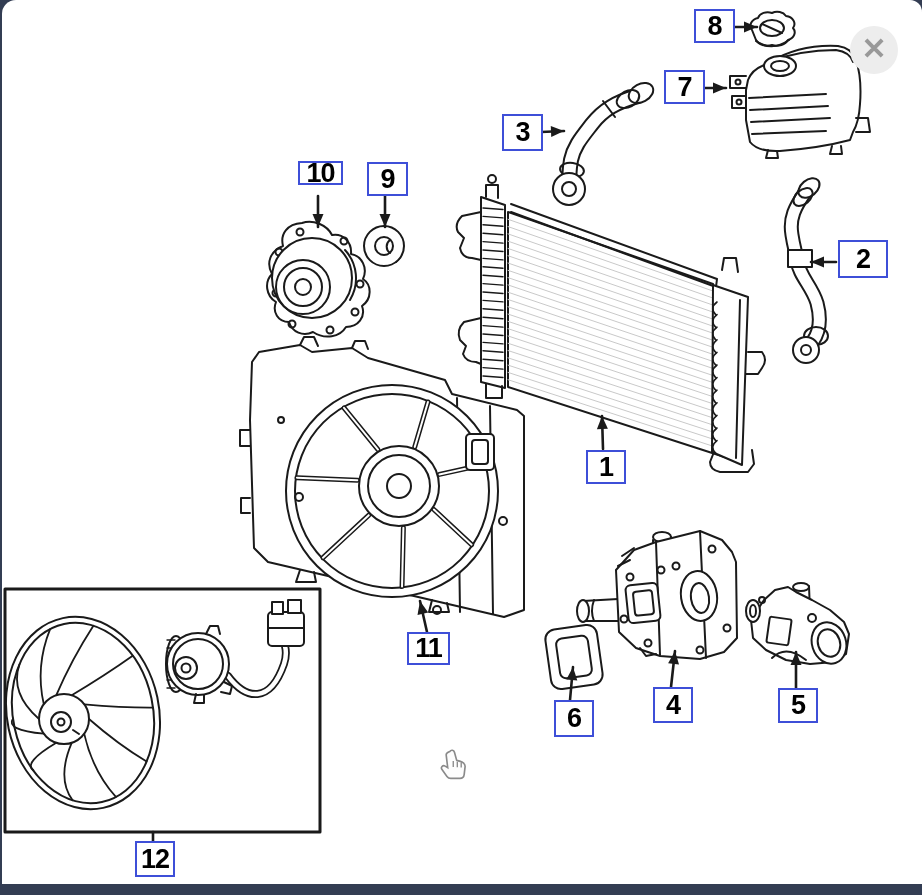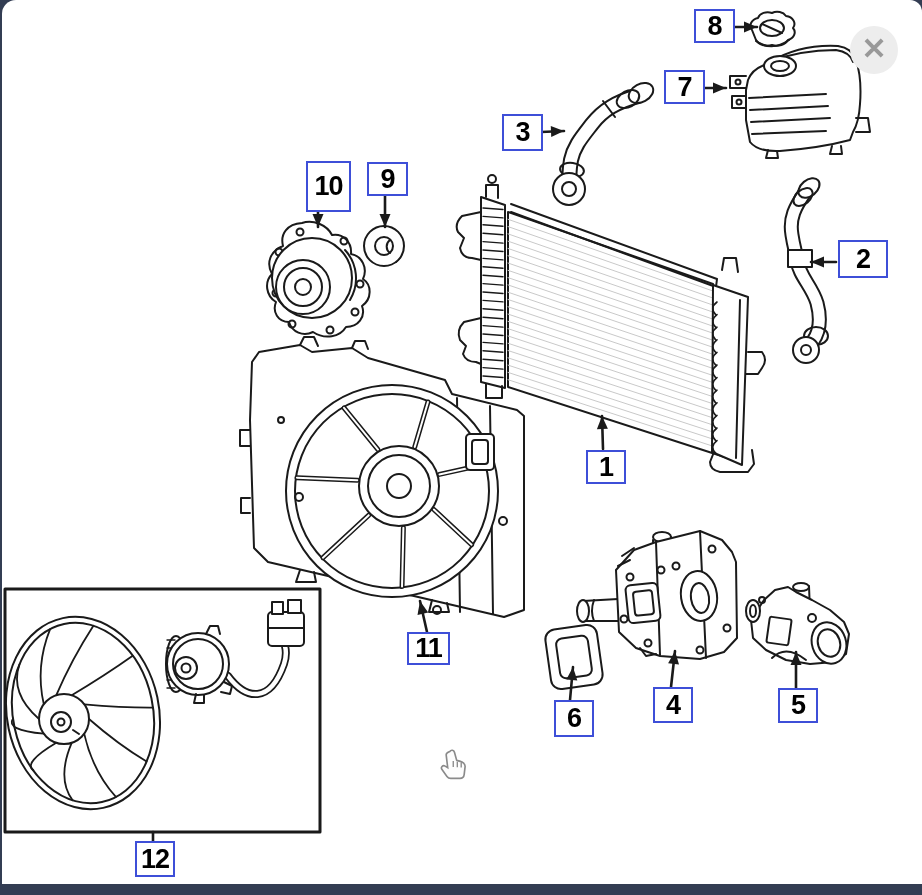--- a/index.html
+++ b/index.html
@@ -327,21 +327,21 @@
     <div id="callout-layer" style="--accent: #3e4fd8;">
         <div class="callout" style="left: 584px; top: 450px; width: 40px; height: 34px;">1</div>
         <div class="callout" style="left: 836px; top: 240px; width: 50px; height: 38px;">2</div>
         <div class="callout" style="left: 500px; top: 114px; width: 41px; height: 37px;">3</div>
         <div class="callout" style="left: 651px; top: 687px; width: 40px; height: 36px;">4</div>
         <div class="callout" style="left: 776px; top: 688px; width: 40px; height: 35px;">5</div>
         <div class="callout" style="left: 552px; top: 700px; width: 40px; height: 37px;">6</div>
         <div class="callout" style="left: 662px; top: 70px; width: 41px; height: 34px;">7</div>
         <div class="callout" style="left: 692px; top: 9px; width: 41px; height: 34px;">8</div>
         <div class="callout" style="left: 365px; top: 162px; width: 41px; height: 34px;">9</div>
-        <div class="callout" style="left: 304px; top: 161px; width: 45px; height: 51px;">10</div>
+        <div class="callout" style="left: 296px; top: 161px; width: 45px; height: 24px;">10</div>
         <div class="callout" style="left: 405px; top: 632px; width: 43px; height: 33px; text-align: right;">11</div>
         <div class="callout" style="left: 133px; top: 841px; width: 40px; height: 36px;">12</div>
       </div>
 
     <svg id="hand-cursor" width="30" height="38" viewBox="0 0 20 25">
       <path d="M7.2 2.2 c0.9 -1.4 2.7 -1 3.1 0.5 l1.5 5.4 c2.9 0.6 5.8 1.7 5.6 4.1 l-0.6 5.2 c-0.2 1.7 -1.1 2.7 -2.8 2.7 h-6.2 c-1 0 -1.9 -0.5 -2.5 -1.3 L2 14.2 c-1.1 -1.5 0.5 -3.2 2.1 -2.3 l1.7 1 L4.8 4.6 c-0.2 -1.4 1.2 -2 2.4 -2.4 z" fill="#fdfdfd" stroke="#8a8a8a" stroke-width="1.1"></path>
       <path d="M9.5 8.5 v4 M12.2 9 v3.6 M14.8 9.6 v3.2" stroke="#8a8a8a" stroke-width="0.9" fill="none"></path>
     </svg>
 
     <button id="close-btn">

